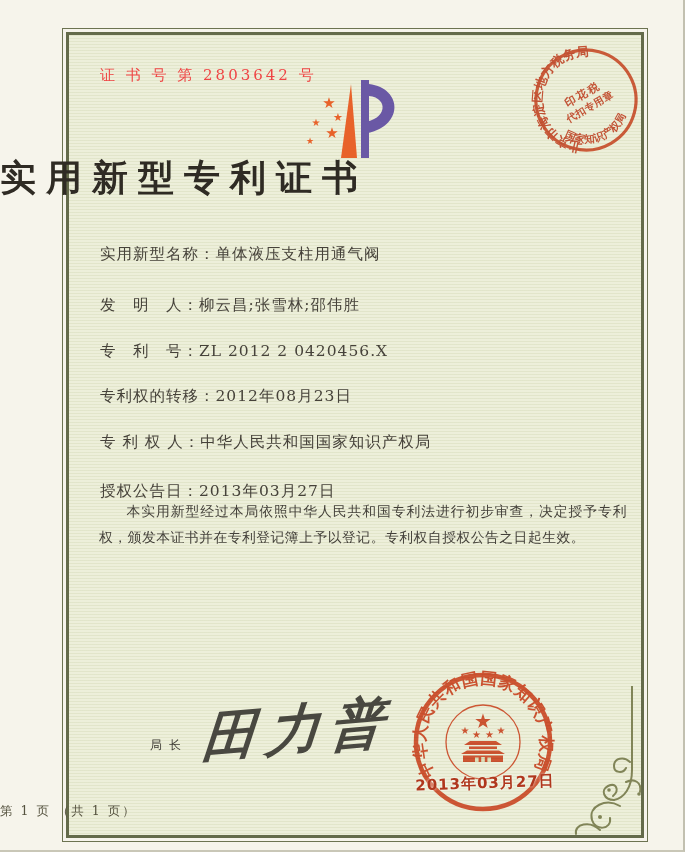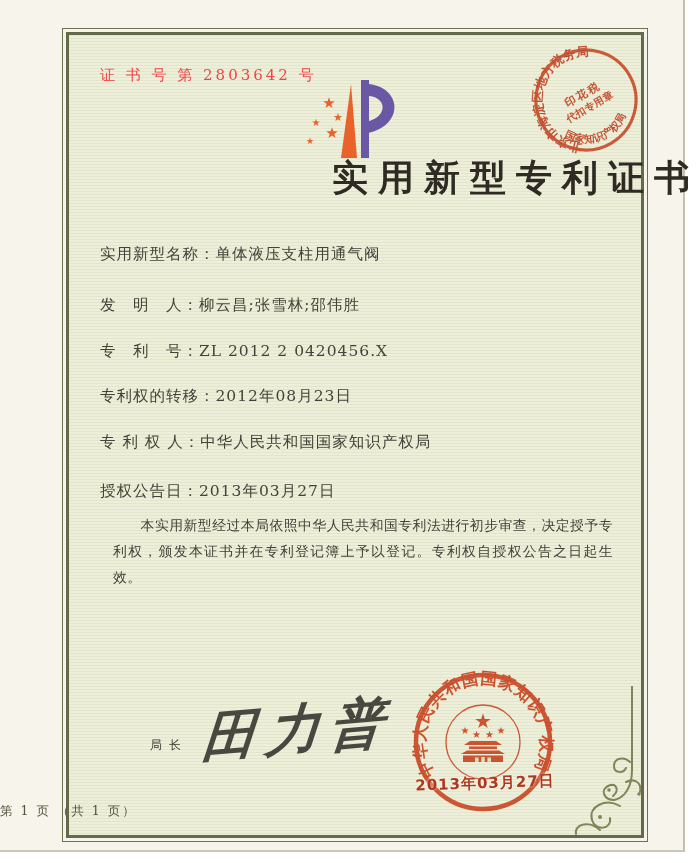--- a/index.html
+++ b/index.html
@@ -25,31 +25,31 @@
       rgba(168,178,120,0.16) 0px, rgba(168,178,120,0.16) 1px,
       transparent 1px, transparent 3px);
     box-sizing:border-box;
   }
   .cert-no{
     position:absolute;left:100px;top:66px;
     font-size:15px;letter-spacing:3px;color:#ef4444;
   }
   .logo{position:absolute;left:283px;top:76px;}
   .title{
-    position:absolute;left:0;top:154px;width:700px;text-align:right;
+    position:absolute;left:0;top:154px;width:700px;text-align:left;
     font-size:36px;font-weight:bold;letter-spacing:10px;color:#2f2b24;
   }
   .field-row{position:absolute;left:100px;font-size:15.5px;color:#46423a;letter-spacing:1px;white-space:nowrap;}
   .field-row .lbl{font-weight:500;}
   .paras{
     position:absolute;left:97px;top:496px;width:532px;
     font-size:13.8px;line-height:1.9;color:#44413a;letter-spacing:0.5px;
     text-align:justify;
   }
-  .paras p{margin:16px;text-indent:2em;}
+  .paras p{margin:2px;text-indent:2em;}
   .sig-role{
     position:absolute;left:150px;top:737px;
     font-size:12px;letter-spacing:7px;color:#3c3a33;
   }
   .sig-name{
     position:absolute;left:202px;top:694px;
     font-size:54px;font-weight:700;letter-spacing:10px;color:#33322c;
     transform:rotate(-5deg) skewX(-10deg);opacity:.88;
     font-style:italic;white-space:nowrap;
   }

